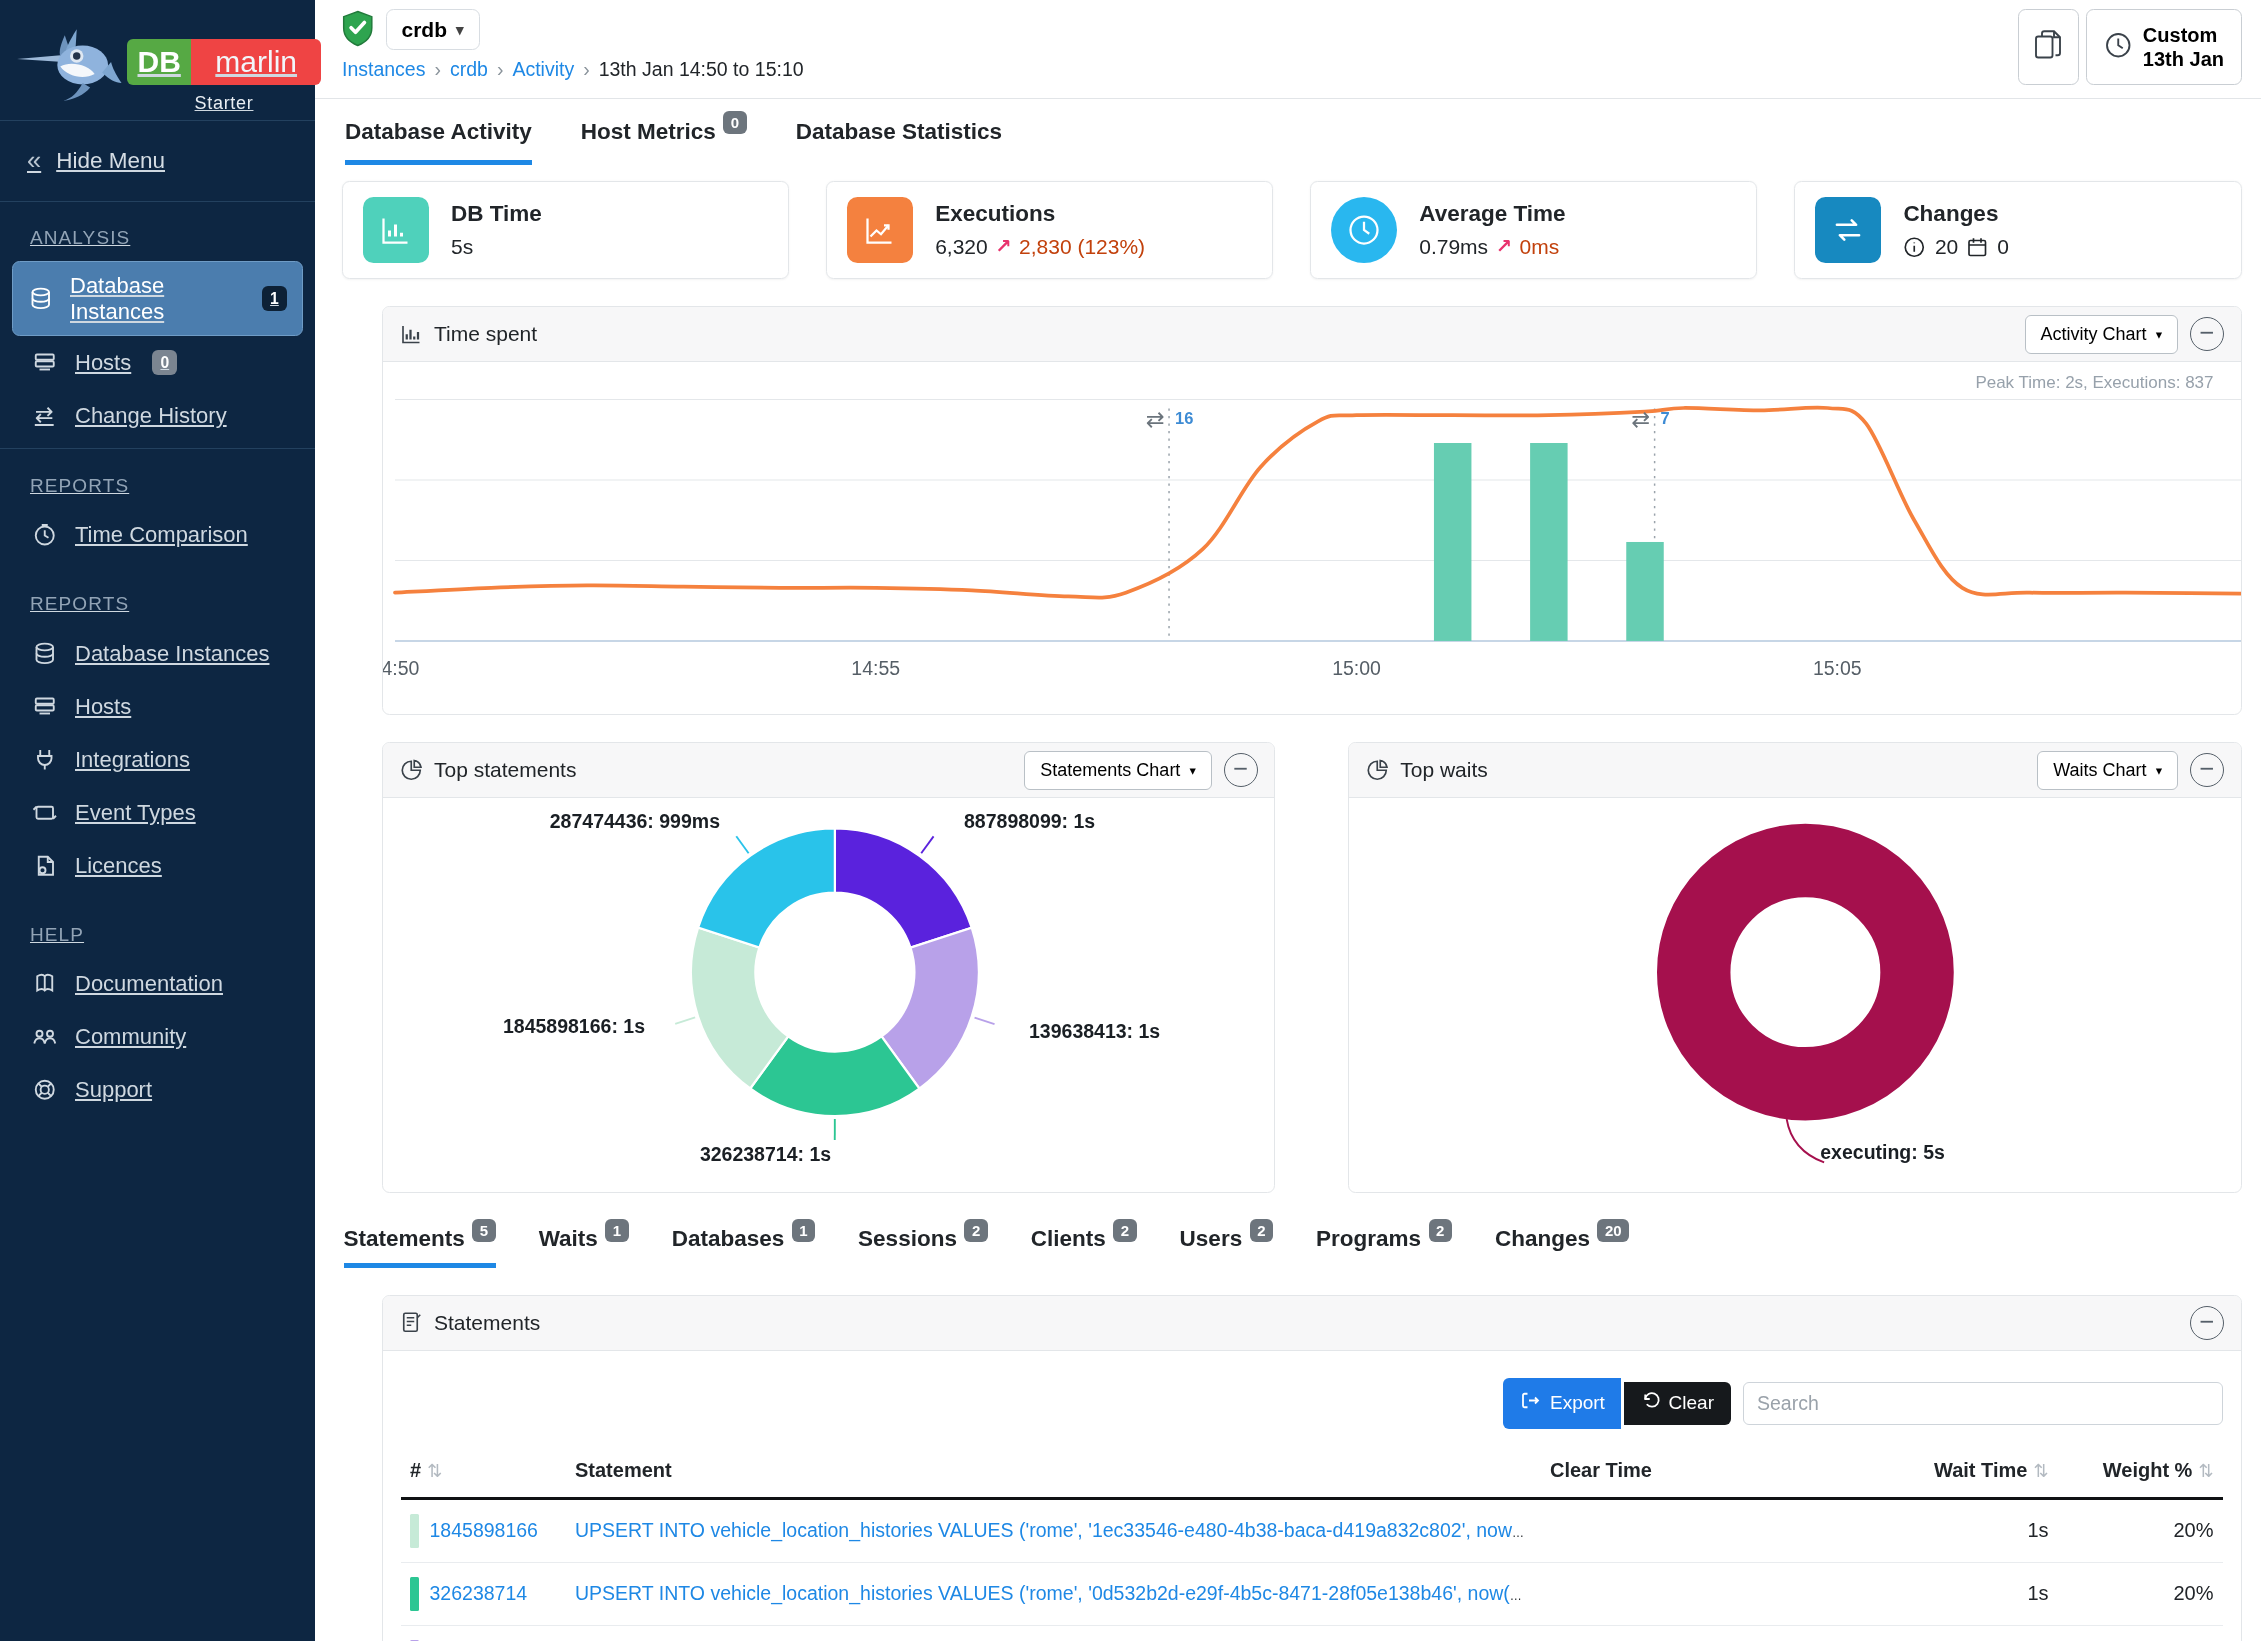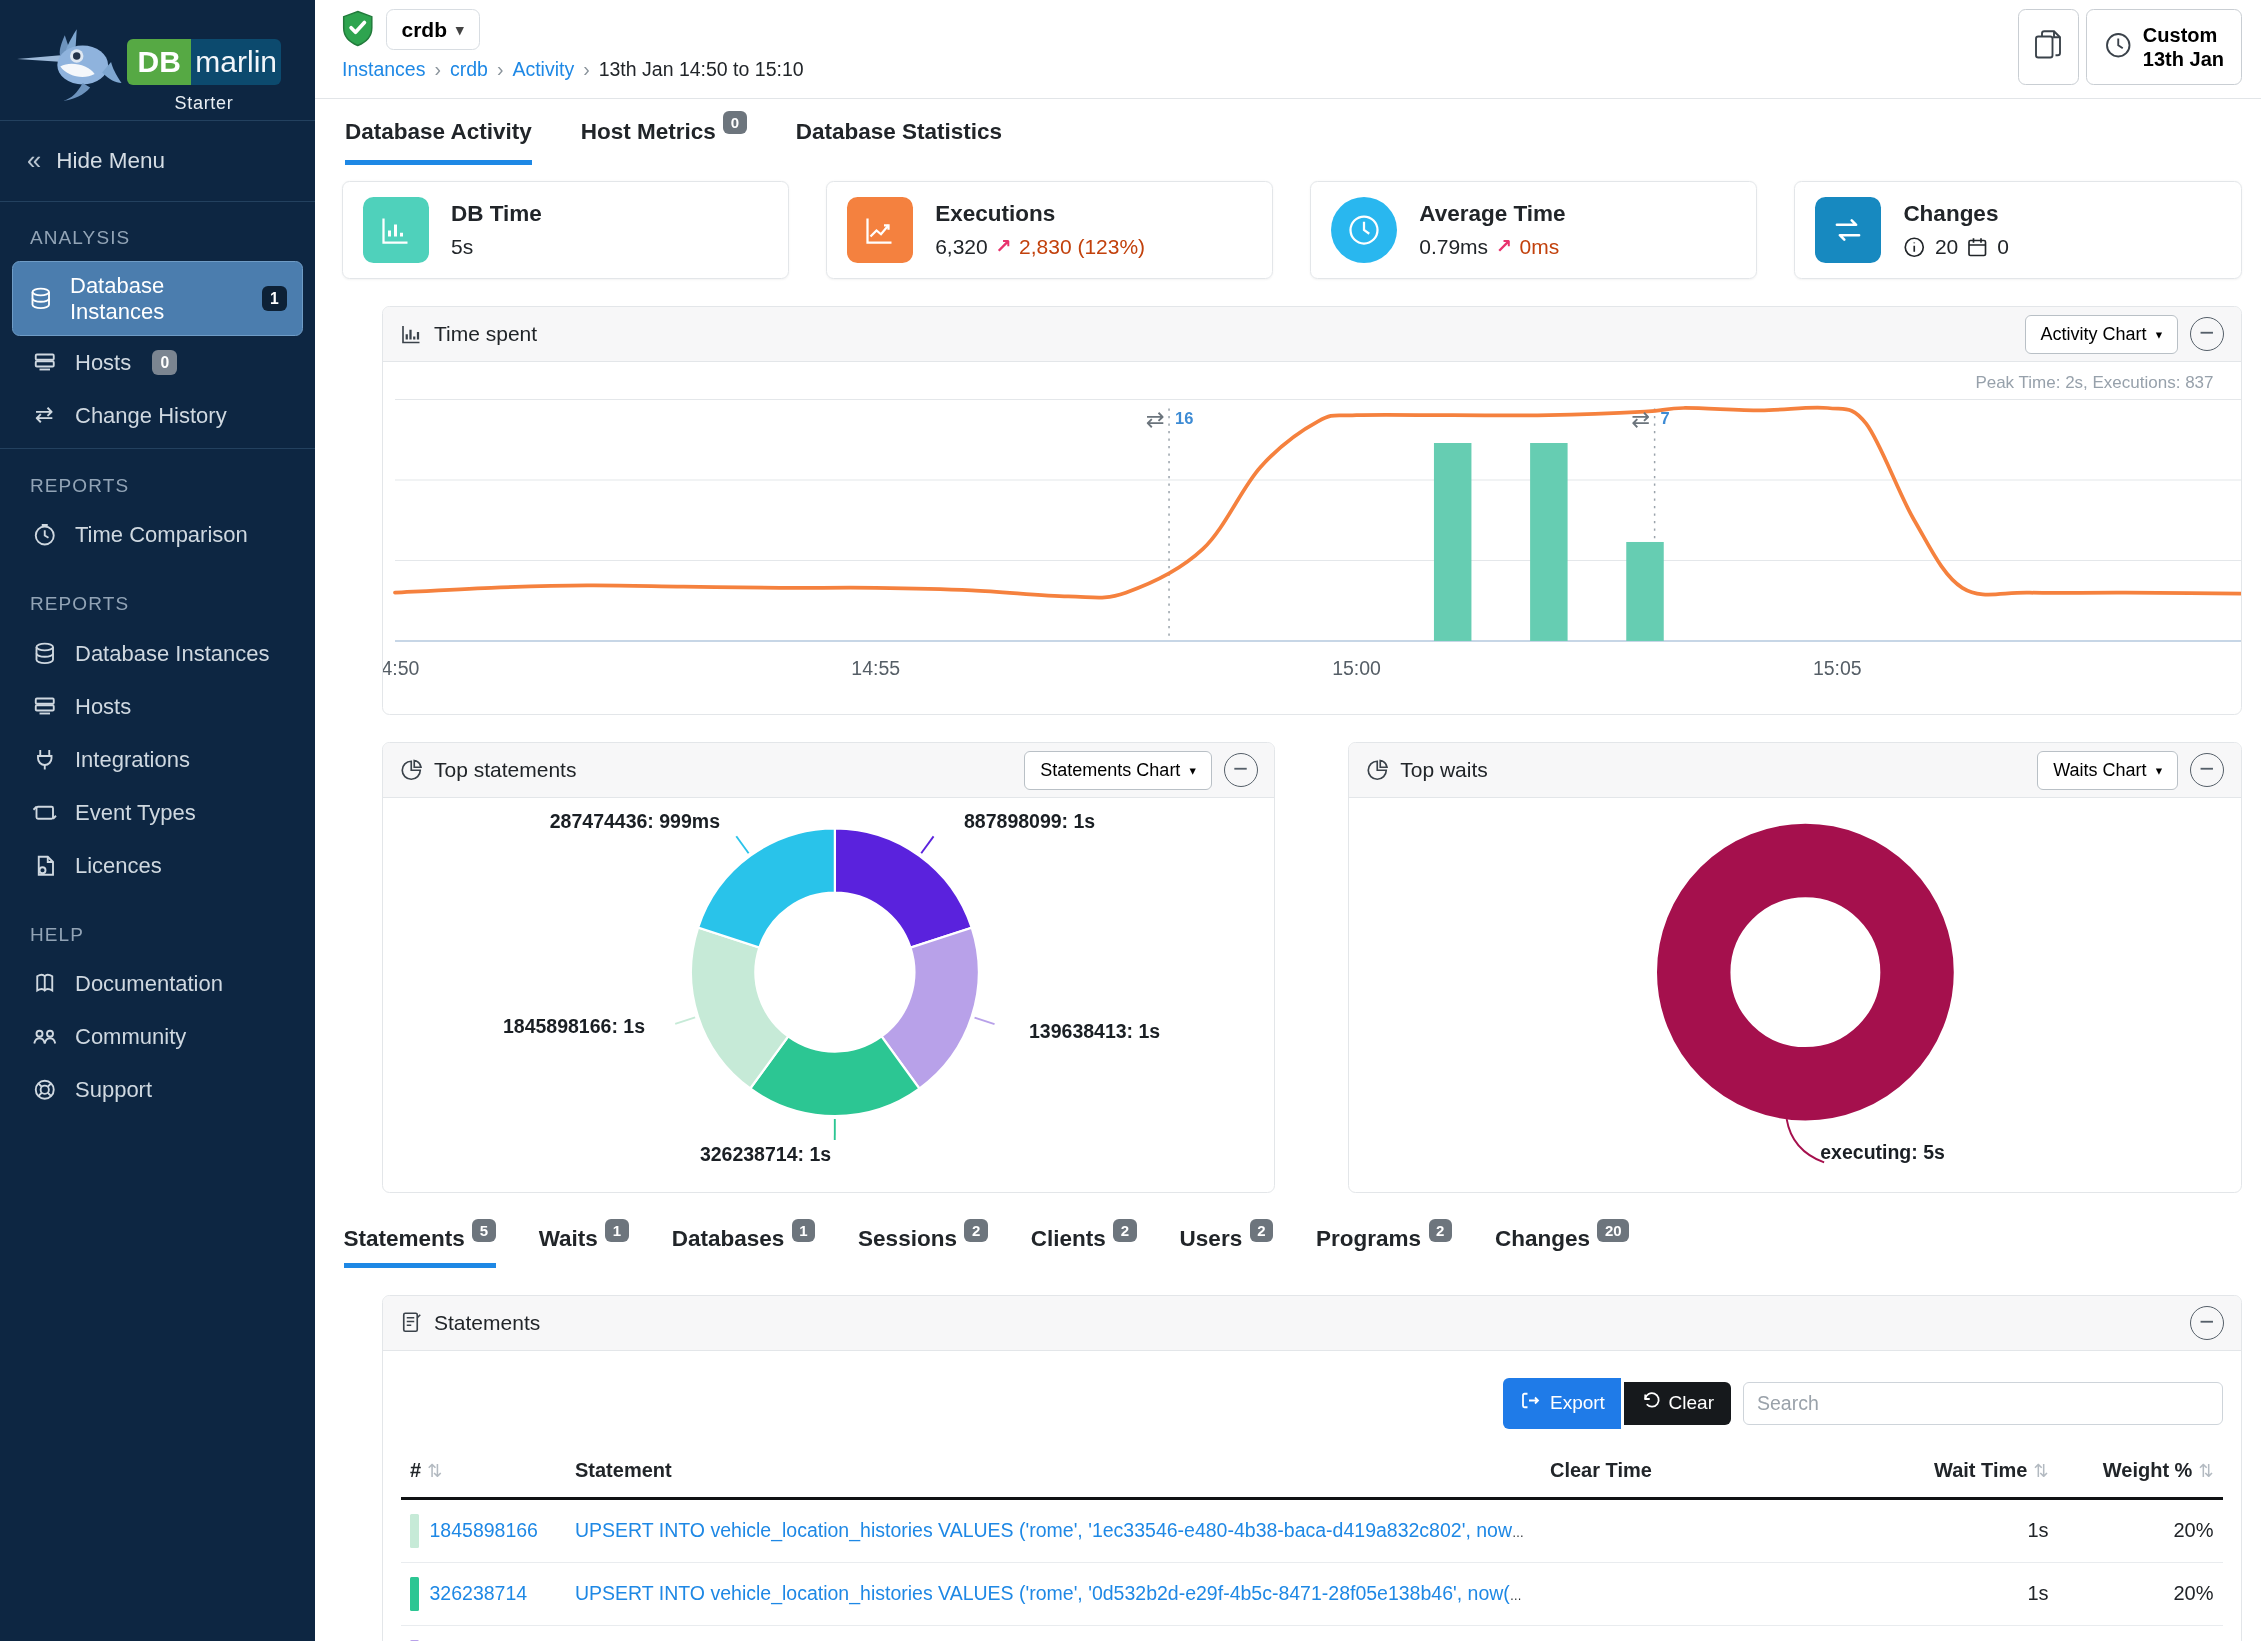--- a/index.html
+++ b/index.html
@@ -1,26 +1,26 @@
 <!DOCTYPE html>
 <html style="font-size:12px"><head>
 <meta charset="utf-8">
 <style>
   * { box-sizing: border-box; margin: 0; padding: 0; }
   html,body { width:2261px; height:1642px; overflow:hidden; }
   body { font-family:"Liberation Sans","DejaVu Sans",sans-serif; background:#fff; color:#212529; }
   .app { display:flex; width:2261px; height:1642px; }
 
   
-  .sidebar { width:315px; min-width:315px; background:#0d2642; color:#cfd8e0; display:flex; flex-direction:column; }
+  .sidebar { width:315px; min-width:315px; background:#0d2642; color:#cfd8e0; display:flex; flex-direction:column;text-decoration:underline; }
   .logo-row { display:flex; align-items:flex-start; padding:19.5px 13.5px 6px 10.5px; gap:4.5px; cursor:pointer; }
   .logo-right { display:flex; flex-direction:column; align-items:center; margin-top:19.5px; }
   .logo-badges { display:flex; }
   .logo-db { background:#56a944; color:#fff; font-weight:bold; font-size:30px; padding:6px 10.5px; border-radius:6px 0 0 6px; }
-  .logo-marlin { background:#0c4a6e; color:#f2f6fa; font-size:30px; padding:6px 4px; border-radius:0 6px 6px 0; }
+  .logo-marlin { background:#ef4444; color:#f2f6fa; font-size:30px; padding:6px 24px; border-radius:0 6px 6px 0; }
   .logo-edition { color:#e8edf2; font-size:18px; margin-top:7.5px; letter-spacing:0.7px; }
   .side-divider { border-top:0.7px solid #23415f; }
   .hide-menu { display:flex; align-items:center; gap:15px; padding:25.5px 27px; font-size:22.5px; color:#d5dde4; cursor:pointer; }
   .hide-menu .chev { font-size:25.5px; color:#b9c5d0; }
   .nav-section { padding:25.5px 0 6px; }
   .nav-title { font-size:19px; color:#92a4b6; padding:0 30px 12px; letter-spacing:1.1px; }
   .nav-item { display:flex; align-items:center; gap:16.5px; padding:13.5px 18px 13.5px 30px; font-size:22px; color:#cfd8e0; cursor:pointer; }
   .nav-item.active { background:#4b7dae; border:1.5px solid #6f9cc6; border-radius:7.5px; margin:0 12px; padding:10.5px 15px; color:#fff; }
   .nico { width:28.5px; display:flex; justify-content:center; }
   .nico svg { stroke:#cfd8e0; }

